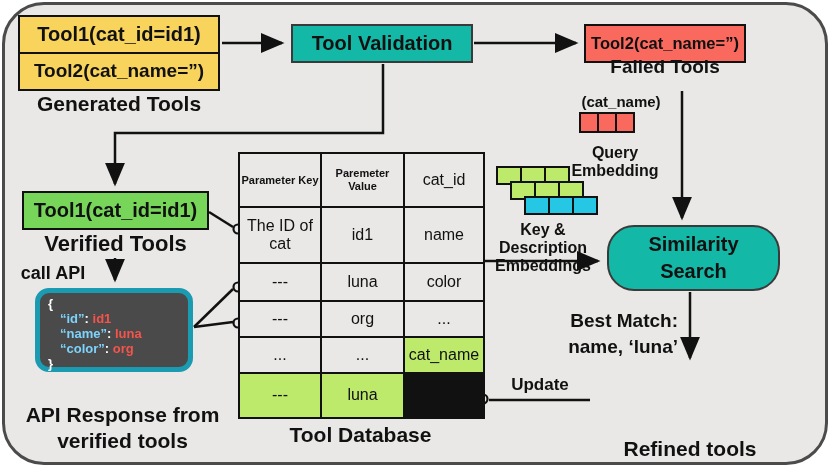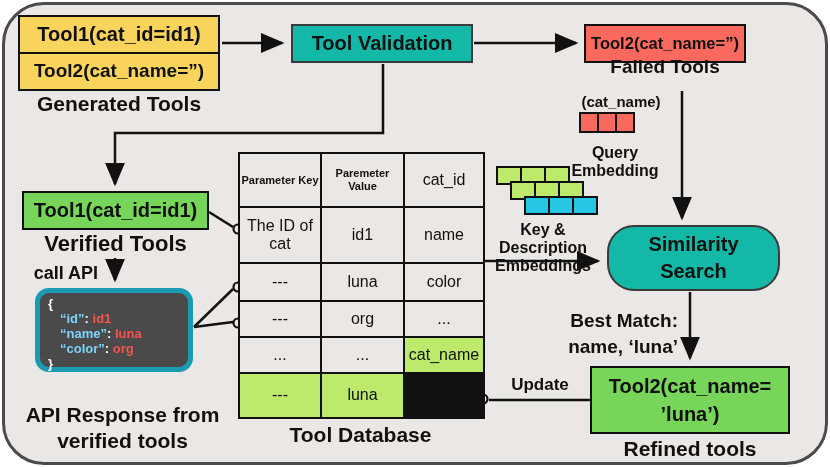--- a/index.html
+++ b/index.html
@@ -128,34 +128,28 @@
       <div>Similarity</div>
       <div>Search</div>
     </div>
   </div>
 
   <div class="caption" style="left:545px;top:308px;width:133px;font-size:19px;text-align:right;line-height:1.35;">
     <div>Best Match:</div>
     <div>name, ‘luna’</div>
   </div>
 
-  <div class="box green" style="left:590px;top:366px;width:200px;height:68px;font-size:20px;line-height:1.4;">
-    <div>
-      <div>Tool2(cat_name=</div>
-      <div>’luna’)</div>
-    </div>
-  </div>
   <div class="caption" style="left:590px;top:437px;width:200px;font-size:21px;">Refined tools</div>
 
   <div class="caption" style="left:500px;top:375px;width:80px;font-size:17px;">Update</div>
 
   <div class="box green" style="left:22px;top:191px;width:187px;height:39px;font-size:20px;">Tool1(cat_id=id1)</div>
   <div class="caption" style="left:22px;top:232px;width:187px;font-size:22px;">Verified Tools</div>
 
-  <div class="caption" style="left:8px;top:263px;width:90px;font-size:18px;text-align:right;">call API</div>
+  <div class="caption" style="left:8px;top:263px;width:90px;font-size:18px;text-align:center;">call API</div>
   <div id="api-code">
     <div class="p">{</div>
     <div class="ind"><span class="k">“id”</span><span class="p">:</span> <span class="v">id1</span></div>
     <div class="ind"><span class="k">“name”</span><span class="p">:</span> <span class="v">luna</span></div>
     <div class="ind"><span class="k">“color”</span><span class="p">:</span> <span class="v">org</span></div>
     <div class="p">}</div>
   </div>
   <div class="caption" style="left:5px;top:402px;width:235px;font-size:21px;line-height:1.25;">
     <div>API Response from</div>
     <div>verified tools</div>

